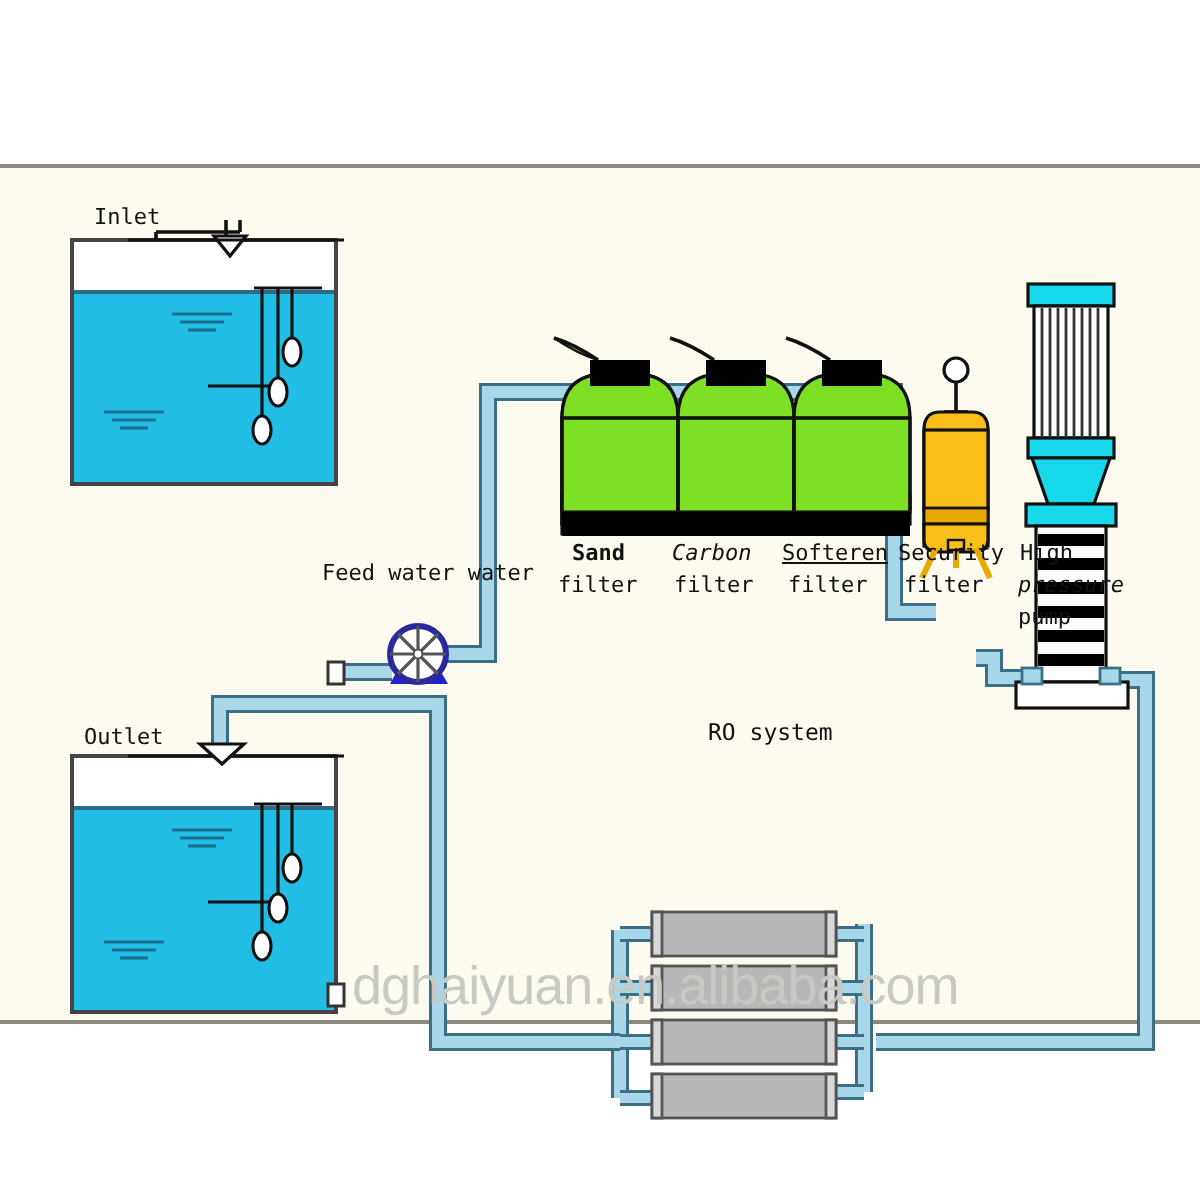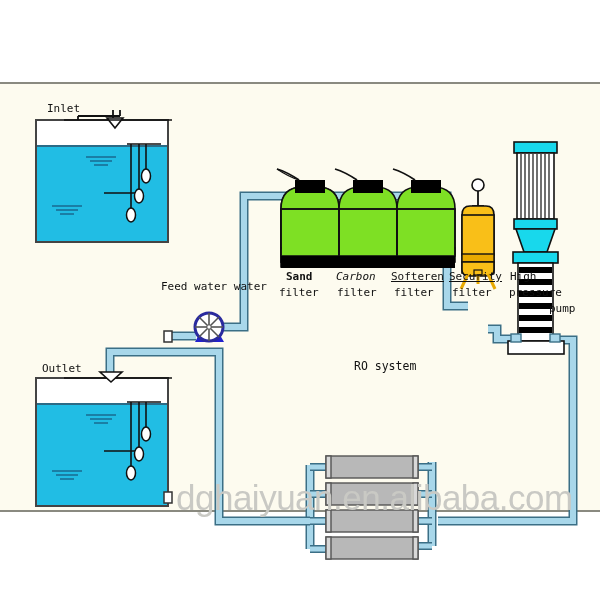--- a/index.html
+++ b/index.html
@@ -27,21 +27,21 @@
     position:absolute;
     font-family:"DejaVu Sans Mono", monospace;
     font-size:11px;color:#111;white-space:pre;line-height:13px;
     letter-spacing:0px;
   }
   .lbl.big{font-size:11.5px;}
 
   .watermark{
     position:absolute;left:176px;top:478px;
     font-family:"Liberation Sans", sans-serif;
-    font-size:35px;color:#c9c9c4;letter-spacing:-0.5px;
+    font-size:27px;color:#c9c9c4;letter-spacing:-0.5px;
     white-space:nowrap;
   }
 </style>
 </head>
 <body>
 
 <div id="root">
 
   <div class="top-band"></div>
   <div class="bot-band"></div>
@@ -313,26 +313,26 @@
 
     <div class="lbl" style="left:286px;top:186px;font-weight:bold;">Sand</div>
     <div class="lbl" style="left:279px;top:202px;">filter</div>
 
     <div class="lbl" style="left:336px;top:186px;font-style:italic;">Carbon</div>
     <div class="lbl" style="left:337px;top:202px;">filter</div>
 
     <div class="lbl" style="left:391px;top:186px;text-decoration:underline;">Softeren</div>
     <div class="lbl" style="left:394px;top:202px;">filter</div>
 
-    <div class="lbl" style="left:449px;top:186px;text-decoration:underline;">Security</div>
+    <div class="lbl" style="left:449px;top:186px;">Security</div>
     <div class="lbl" style="left:452px;top:202px;">filter</div>
 
     <div class="lbl" style="left:510px;top:186px;">High</div>
-    <div class="lbl" style="left:509px;top:202px;">pressure</div>
-    <div class="lbl" style="left:509px;top:218px;margin-left:40px;">pump</div>
+    <div class="lbl" style="left:509px;top:202px;font-style:italic;">pressure</div>
+    <div class="lbl" style="left:509px;top:218px;">pump</div>
 
     <div class="lbl big" style="left:354px;top:276px;">RO system</div>
 
   </div>
   </div>
 
   <div class="watermark">dghaiyuan.en.alibaba.com</div>
 
 </div>
 

